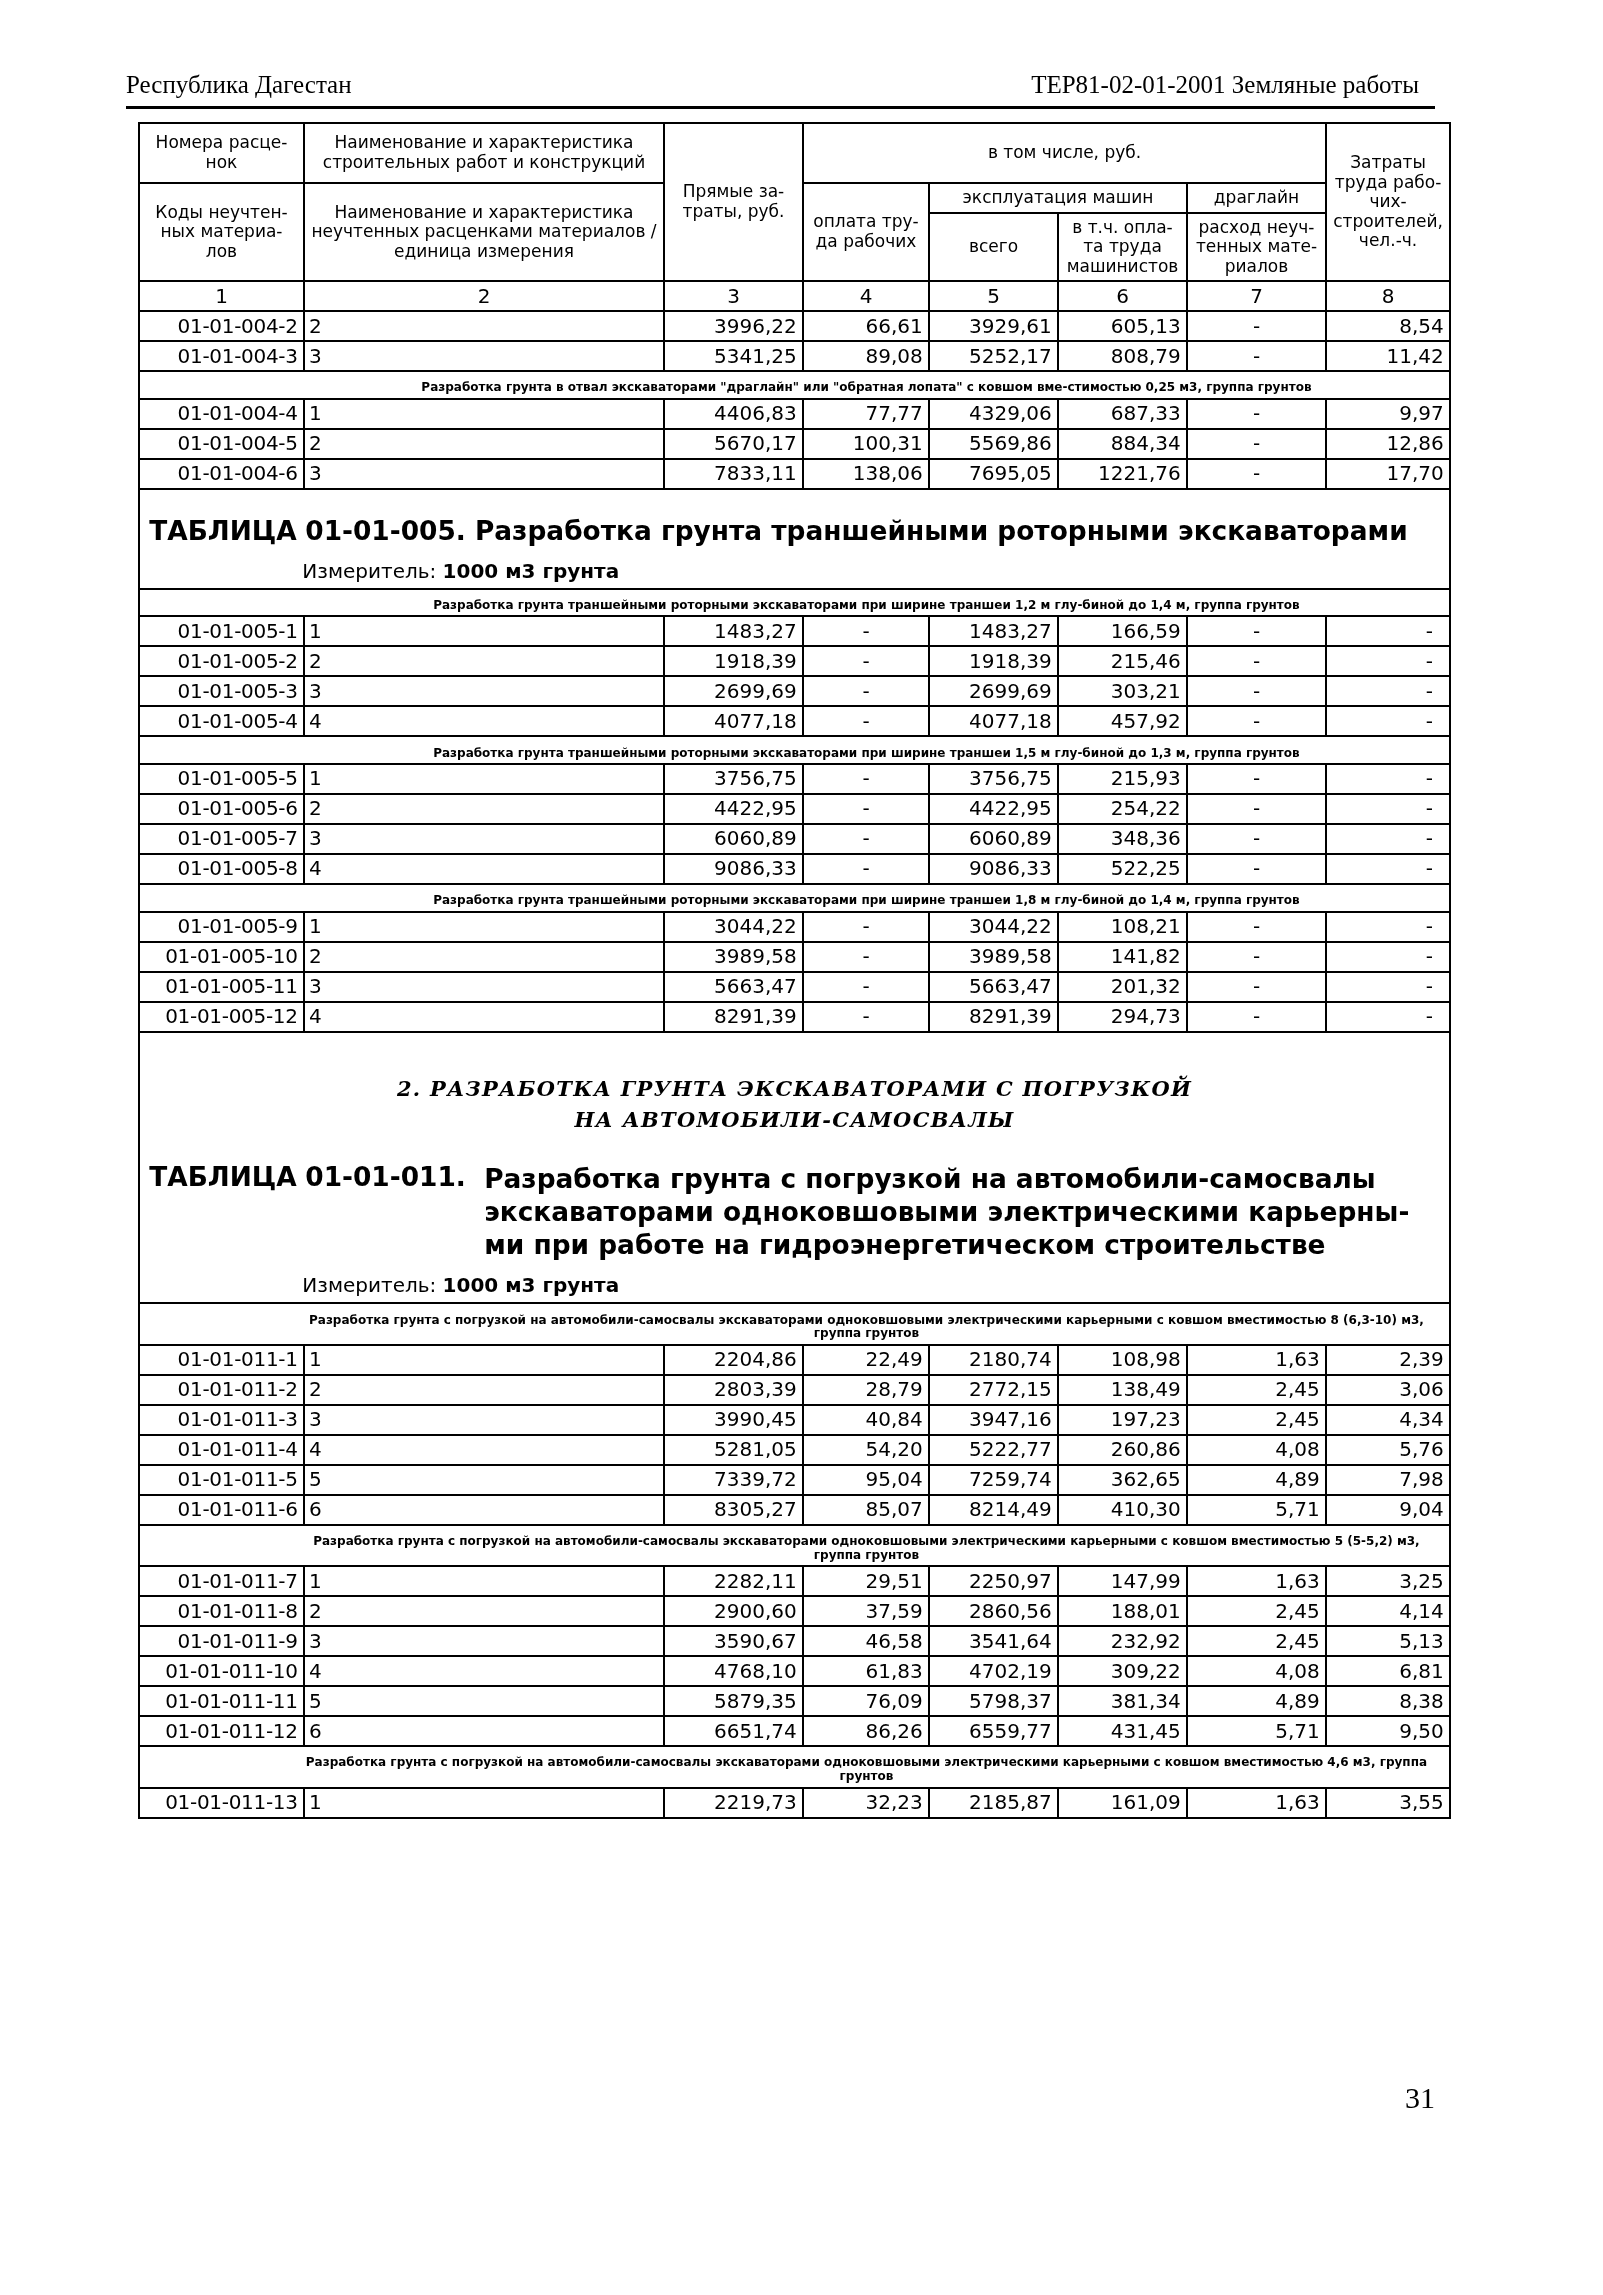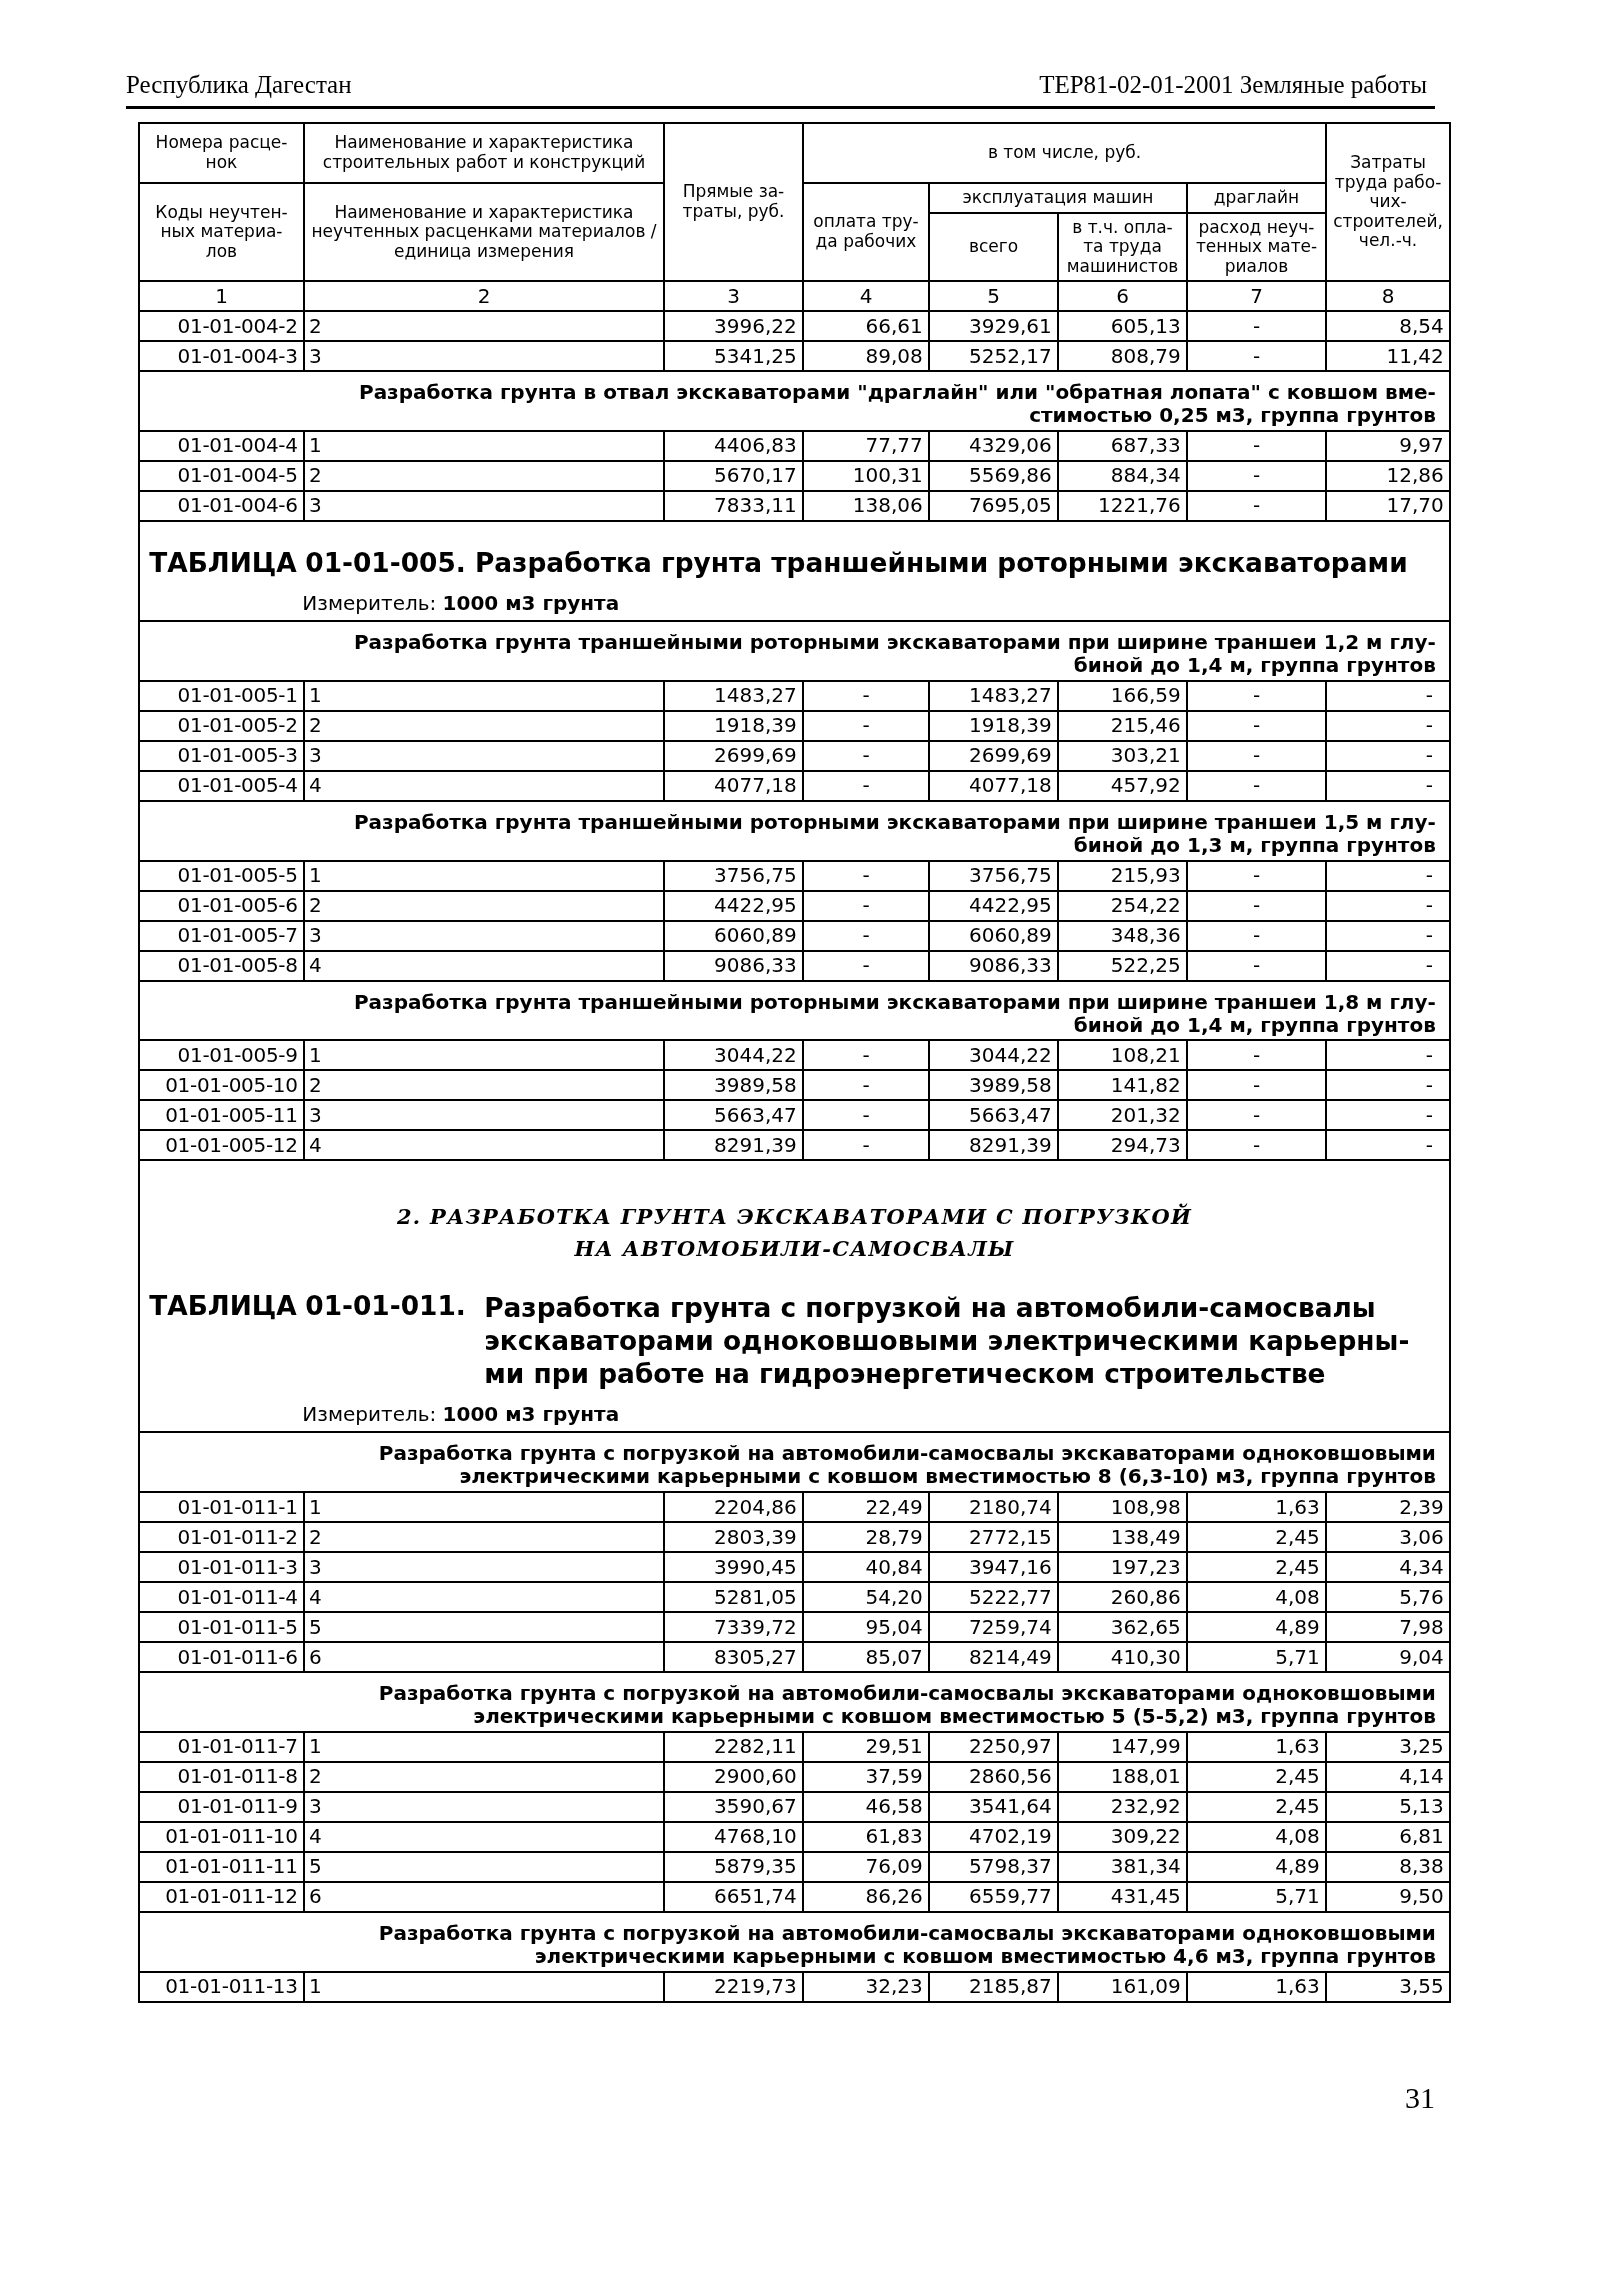--- a/index.html
+++ b/index.html
@@ -1,35 +1,35 @@
 <!DOCTYPE html>
 <html style="font-size:10.6px"><head>
 <meta charset="utf-8">
 <style>
   html, body { margin: 0; padding: 0; background: #ffffff; }
   body { width: 1604px; height: 2295px; position: relative; overflow: hidden; color: #000; }
   .page { position: absolute; left: 126px; top: 0; width: 1309px; }
   .running-head { position: absolute; top: 71px; left: 0; right: 0; height: 33px;
     font-family: "Liberation Serif", serif; font-size: 25px; }
   .running-head .left { position: absolute; left: 0; top: 0; }
-  .running-head .right { position: absolute; right: 8px; top: 0; }
+  .running-head .right { position: absolute; right: 16px; top: 0; }
   .top-rule { position: absolute; top: 106px; left: 0; width: 1309px; height: 3.3px; background: #000; }
 
   table.grid { border-collapse: collapse; width: 1309px; table-layout: fixed;
     font-family: "DejaVu Sans", sans-serif; font-size: 20px; margin-left: 12px; }
   table.grid td { border: 2px solid #000; padding: 0 5.3px; height: 28px; vertical-align: middle; line-height: 1.15; }
   table.grid td.num { text-align: right; }
   table.grid td.code { text-align: right; padding-left: 4px; white-space: nowrap; letter-spacing: -0.3px; }
   table.grid td.name { text-align: left; padding-left: 4px; }
   table.grid td.dash { text-align: center; }
   table.grid td.dash.r { text-align: right; padding-right: 16px; }
   .hdr td { text-align: center; font-size: 17px; }
   .colnum td { text-align: center; height: 30px; }
   .group td { border-left: 2px solid #000; border-right: 2px solid #000; }
-  .group td.gtext { font-weight: bold; padding: 9.2px 13.2px 2.6px 157px; font-size: 20px; height: auto; text-align: right; border-radius: 14px; }
+  .group td.gtext { font-weight: bold; padding: 9.2px 13.2px 2.6px 157px; font-size: 12px; height: auto; text-align: center; border-radius: 14px; }
   .title-block td { border-top: 2px solid #000; border-bottom: 2.6px solid #000; height: auto; padding: 0; }
   .table-title { font-family: "DejaVu Sans", sans-serif; font-weight: bold; font-size: 26.4px; padding: 26.4px 5.3px 0 4px; }
   .table-title .label { display: inline-block; width: 156px; }
   .table-title .num { display: inline-block; margin-right: 9.2px; }
   .table-title.multi { display: flex; }
   .table-title.multi .lead { white-space: nowrap; text-decoration: underline; }
   .table-title.multi .rest { padding-left: 9.2px; line-height: 1.25; }
   .meter { font-size: 20px; padding: 13.2px 0 5.3px 157px; font-family: "DejaVu Sans", sans-serif; }
   .meter b { font-weight: bold; }
   .section { text-align: center; font-family: "DejaVu Serif", serif; font-style: italic; font-weight: bold;

